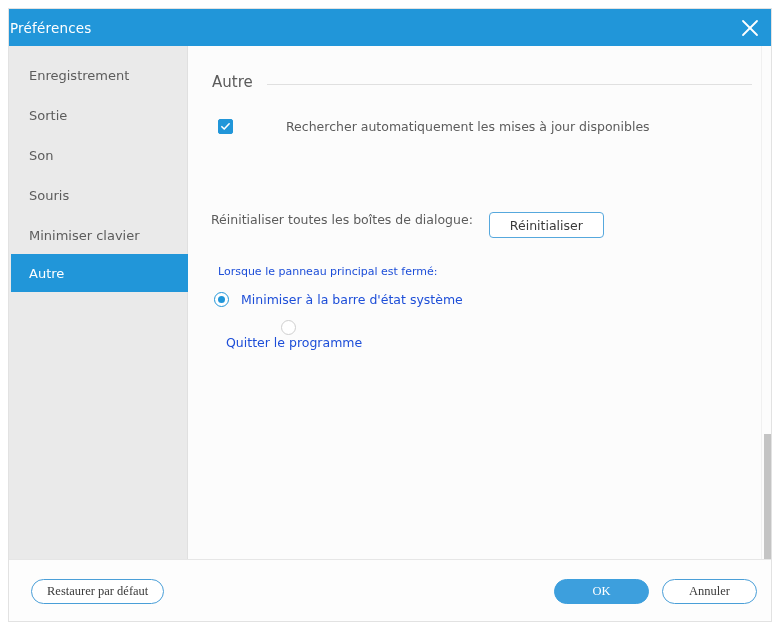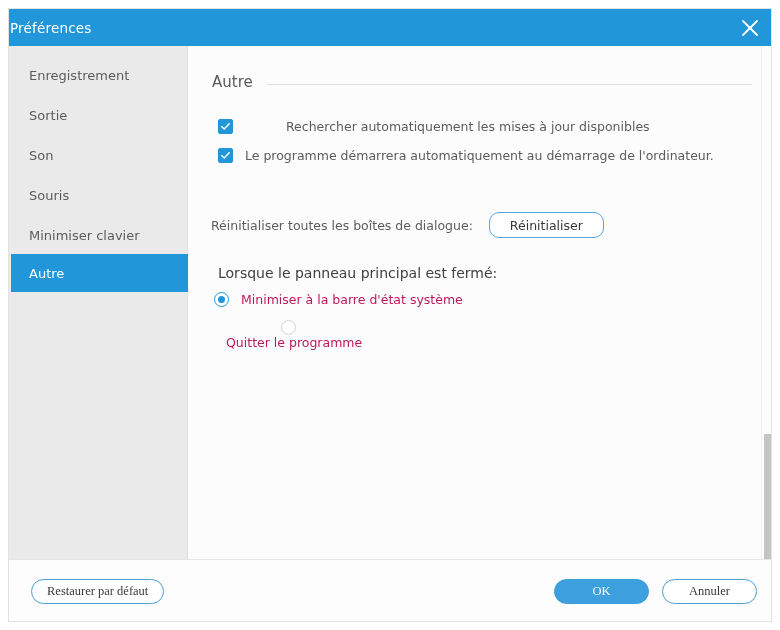--- a/index.html
+++ b/index.html
@@ -160,52 +160,52 @@
     user-select: none;
     white-space: nowrap;
   }
 
   
   .reset-row {
     position: absolute;
     left: 23px;
     top: 166px;
     display: flex;
-    align-items: center;
+    align-items: flex-start;
   }
   .reset-row .rs-label {
     font-size: 12.5px;
     color: #5c5c5c;
     user-select: none;
     white-space: nowrap;
   }
   .pill-btn {
     margin-left: 16px;
     height: 24px;
     padding: 12px 20px;
-    border-radius: 10px;
+    border-radius: 4px;
     border: 1px solid #56a8dd;
     background: #ffffff;
     color: #3a3a3a;
     font-size: 12.5px;
     font-family: "DejaVu Sans", sans-serif;
     display: flex;
     align-items: center;
     justify-content: center;
     cursor: pointer;
     white-space: nowrap;
   }
 
   
   .radio-caption {
     position: absolute;
     left: 30px;
     top: 219px;
-    font-size: 14px;
-    color: #404040;
+    font-size: 11px;
+    color: #1d4ed8;
     user-select: none;
     white-space: nowrap;
   }
   .radio-row {
     position: absolute;
     left: 26px;
     display: flex;
     align-items: center;
     cursor: pointer;
   }
@@ -226,21 +226,21 @@
   }
   .rdo.on::after {
     content: "";
     width: 7px;
     height: 7px;
     border-radius: 50%;
     background: #2196d9;
   }
   .radio-row .rd-label {
     font-size: 12.5px;
-    color: #be185d;
+    color: #1d4ed8;
     margin-left: 12px;
     user-select: none;
     white-space: nowrap;
   }
 
   
   .scroll-track {
     position: absolute;
     right: 0;
     top: 0;
@@ -356,28 +356,20 @@
 
       <div class="check-row" style="top:73px;gap:41px;">
         <span class="cbox">
           <svg width="11" height="11" viewBox="0 0 12 12">
             <polyline points="2,6.2 4.6,8.8 10,3" fill="none" stroke="#ffffff" stroke-width="1.7" stroke-linecap="round" stroke-linejoin="round"></polyline>
           </svg>
         </span>
         <span class="ck-label">Rechercher automatiquement les mises à jour disponibles</span>
       </div>
 
-      <div class="check-row" style="top:102px;">
-        <span class="cbox">
-          <svg width="11" height="11" viewBox="0 0 12 12">
-            <polyline points="2,6.2 4.6,8.8 10,3" fill="none" stroke="#ffffff" stroke-width="1.7" stroke-linecap="round" stroke-linejoin="round"></polyline>
-          </svg>
-        </span>
-        <span class="ck-label">Le programme démarrera automatiquement au démarrage de l'ordinateur.</span>
-      </div>
 
       <div class="reset-row">
         <span class="rs-label">Réinitialiser toutes les boîtes de dialogue:</span>
         <button class="pill-btn">Réinitialiser</button>
       </div>
 
       <div class="radio-caption">Lorsque le panneau principal est fermé:</div>
 
       <div class="radio-row" style="top:246px;">
         <span class="rdo on"></span>

